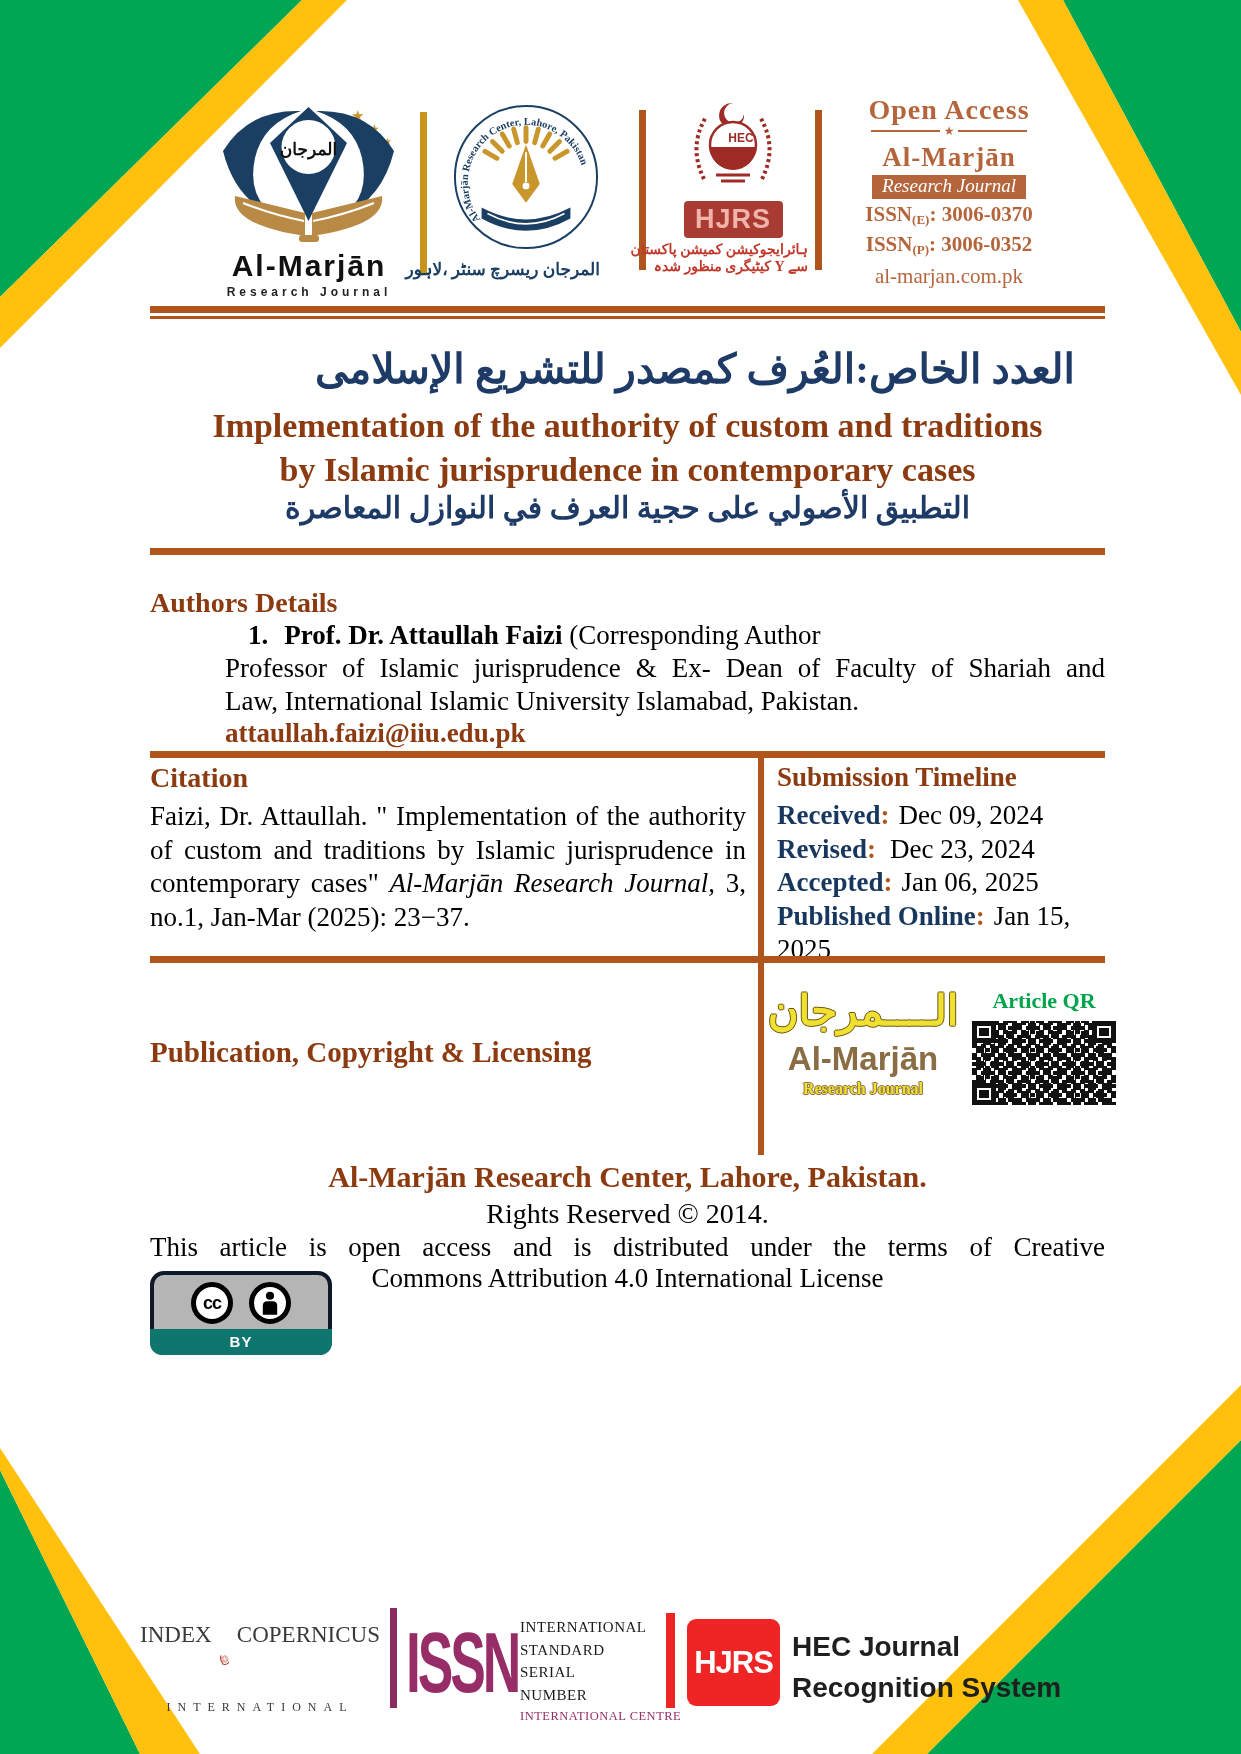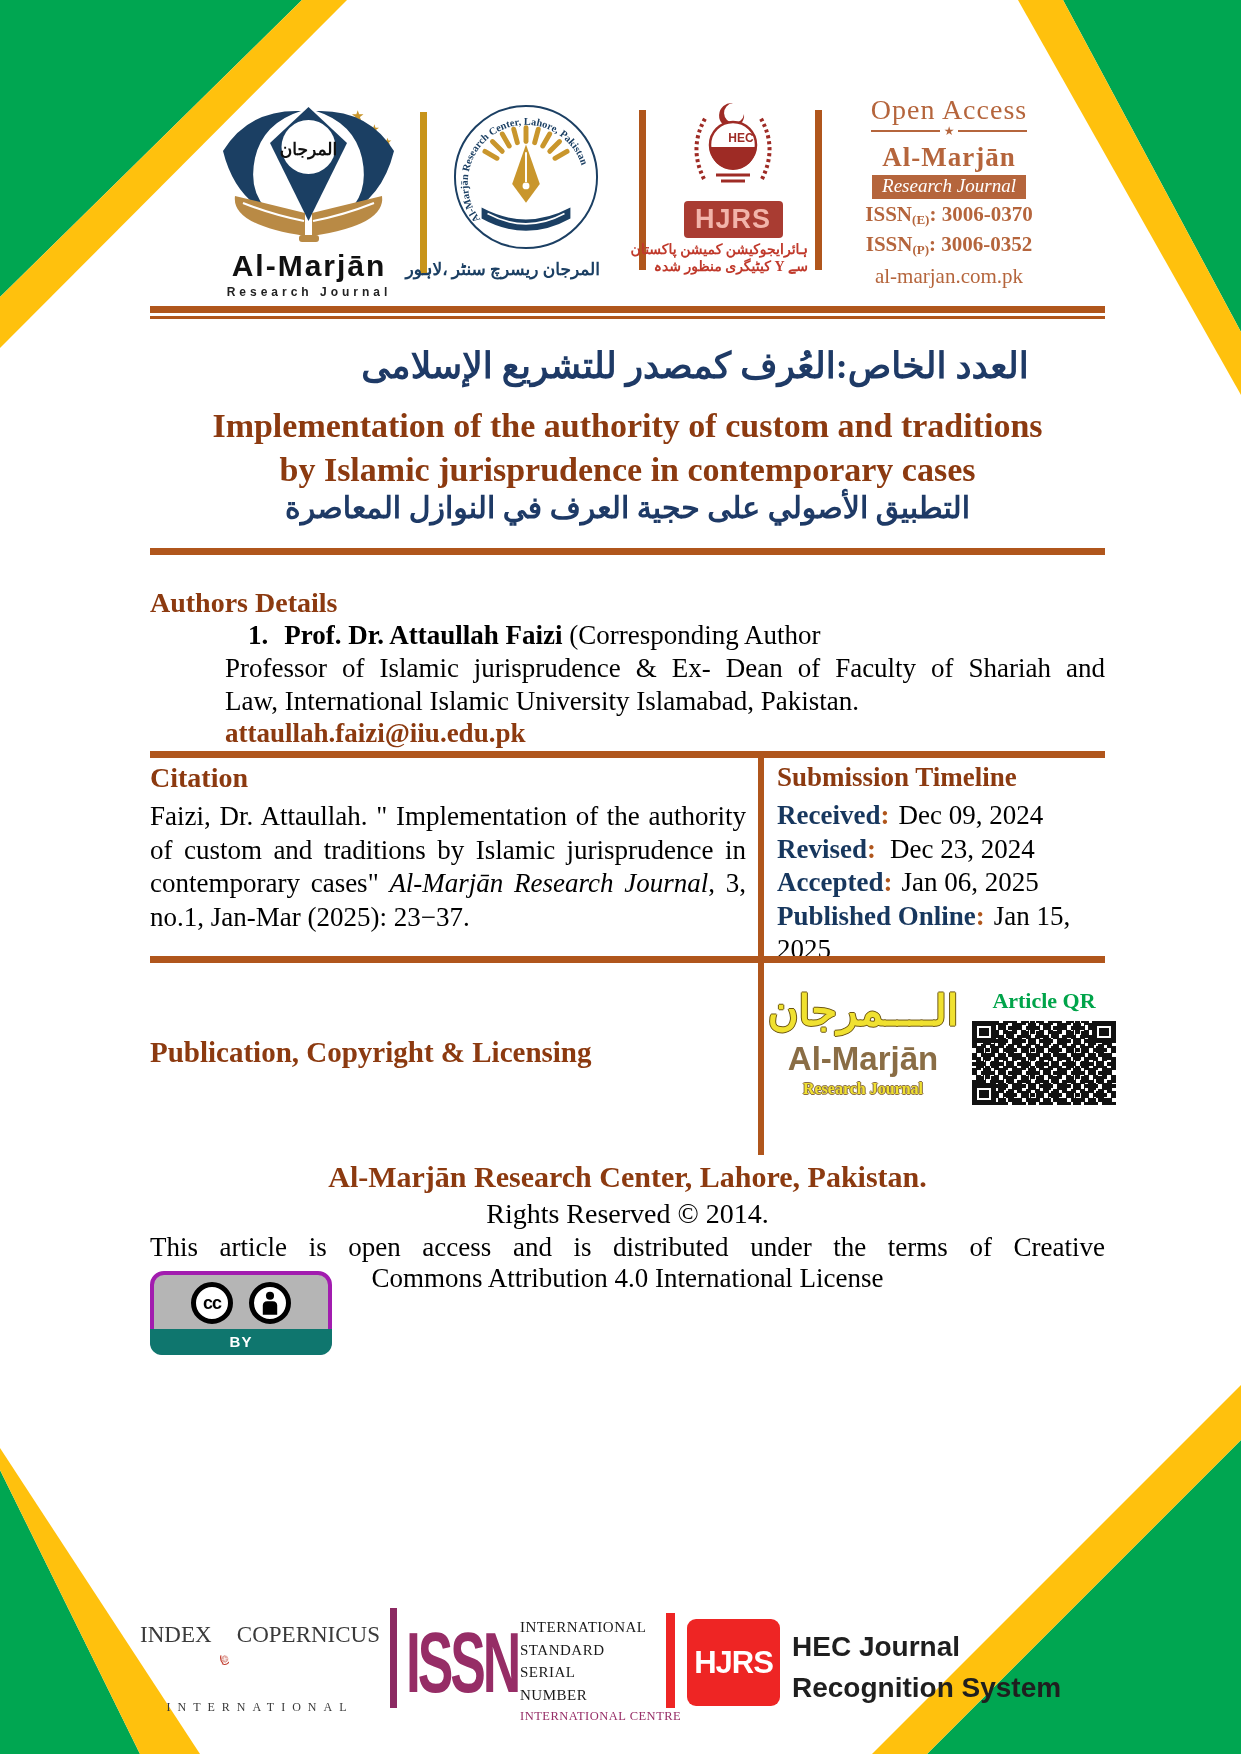--- a/index.html
+++ b/index.html
@@ -19,38 +19,38 @@
   .vbar.orange{background:#b0561c;}
   .logo2{left:452px;top:103px;width:148px;text-align:center;}
   .logo2-urdu{direction:rtl;font-size:17px;color:#1b3f63;font-weight:bold;margin-top:2px;white-space:nowrap;}
   .logo3{left:658px;top:101px;width:150px;text-align:left;}
   .hjrs-box{margin:2px auto 0;width:99px;height:37px;background:#a93c32;border-radius:4px;
             display:flex;align-items:center;justify-content:center;
             font-family:"Liberation Sans",sans-serif;font-weight:bold;font-size:27px;
             color:#f2b4aa;letter-spacing:1px;}
   .logo3-urdu{direction:rtl;color:#c0392b;font-size:14px;font-weight:bold;line-height:17px;margin-top:3px;white-space:nowrap;}
   .oa-box{left:843px;top:94px;width:212px;text-align:center;color:#b5653c;}
-  .oa-title{font-weight:normal;font-size:28px;letter-spacing:1px;}
+  .oa-title{font-weight:bold;font-size:28px;letter-spacing:1px;}
   .oa-div{display:flex;align-items:center;justify-content:center;gap:4px;margin:0 28px;}
   .oa-div .seg{flex:1;border-top:2px solid #b5653c;}
   .oa-div .st{font-size:12px;line-height:10px;}
   .oa-journal{font-weight:bold;font-size:27px;margin-top:6px;letter-spacing:1px;}
   .oa-rj{display:inline-block;background:#b5653c;color:#fff;font-style:italic;font-size:19px;
          padding:0 10px 2px;margin-top:2px;}
   .oa-issn{font-size:21px;font-weight:bold;line-height:25px;margin-top:3px;}
   .oa-issn sub{font-size:13px;vertical-align:-3px;}
   .oa-web{font-size:21px;margin-top:2px;}
 
   
   .rule{left:150px;width:955px;background:#b0561c;}
   .vdiv{left:758px;width:6px;background:#b0561c;}
 
   
   .ar-line{direction:rtl;color:#1e3a66;font-weight:bold;text-align:center;}
-  .title-ar1{left:280px;top:345px;width:830px;font-size:36px;}
+  .title-ar1{left:280px;top:345px;width:830px;font-size:41px;}
   .title-en{left:150px;width:955px;text-align:center;color:#8c3a10;font-weight:bold;font-size:34px;}
   .title-ar2{left:150px;top:490px;width:955px;font-size:30px;}
 
   
   .sec-head{color:#8c3a10;font-weight:bold;font-size:28px;}
   .author-line{left:248px;top:620px;font-size:27px;color:#000;}
   .author-line .num{font-weight:bold;margin-right:16px;}
   .author-line b{font-weight:bold;}
   .body-line{font-size:27px;color:#000;}
   .jline{text-align:justify;text-align-last:justify;}
@@ -79,21 +79,21 @@
       background-size:9px 9px,15px 15px;background-position:0 0,4px 2px;}
   .qr .f{position:absolute;width:24px;height:22px;border:5px solid #111;background:#fff;box-sizing:border-box;}
   .qr .f::after{content:"";position:absolute;inset:2px;background:#111;}
   .qr .f.tl{left:0;top:0}.qr .f.tr{right:0;top:0}.qr .f.bl{left:0;bottom:0}
 
   
   .foot-name{left:150px;top:1160px;width:955px;text-align:center;color:#8c3a10;font-weight:bold;font-size:30px;}
   .foot-rights{left:150px;top:1198px;width:955px;text-align:center;font-size:28px;color:#000;}
   .lic1{left:150px;top:1232px;width:955px;font-size:27px;color:#000;}
   .lic2{left:150px;top:1263px;width:955px;text-align:center;font-size:27px;color:#000;}
-  .cc{left:150px;top:1271px;width:182px;height:84px;border:4px solid #a21caf;border-radius:14px;
+  .cc{left:150px;top:1271px;width:182px;height:84px;border:4px solid #0f172a;border-radius:14px;
       background:#b5b5b5;box-sizing:border-box;display:flex;align-items:flex-start;
       justify-content:center;gap:16px;padding-top:7px;}
   .cc-circle{width:42px;height:42px;border-radius:50%;background:#fff;border:5px solid #000;
       box-sizing:border-box;display:flex;align-items:center;justify-content:center;
       font-family:"Liberation Sans",sans-serif;font-weight:bold;font-size:18px;letter-spacing:-1px;color:#000;}
   .cc-strip{position:absolute;left:-4px;right:-4px;bottom:-4px;height:26px;background:#0f766e;
       border-radius:0 0 12px 12px;color:#fff;text-align:center;
       font:bold 15px/26px "Liberation Sans",sans-serif;letter-spacing:1px;}
 
   

